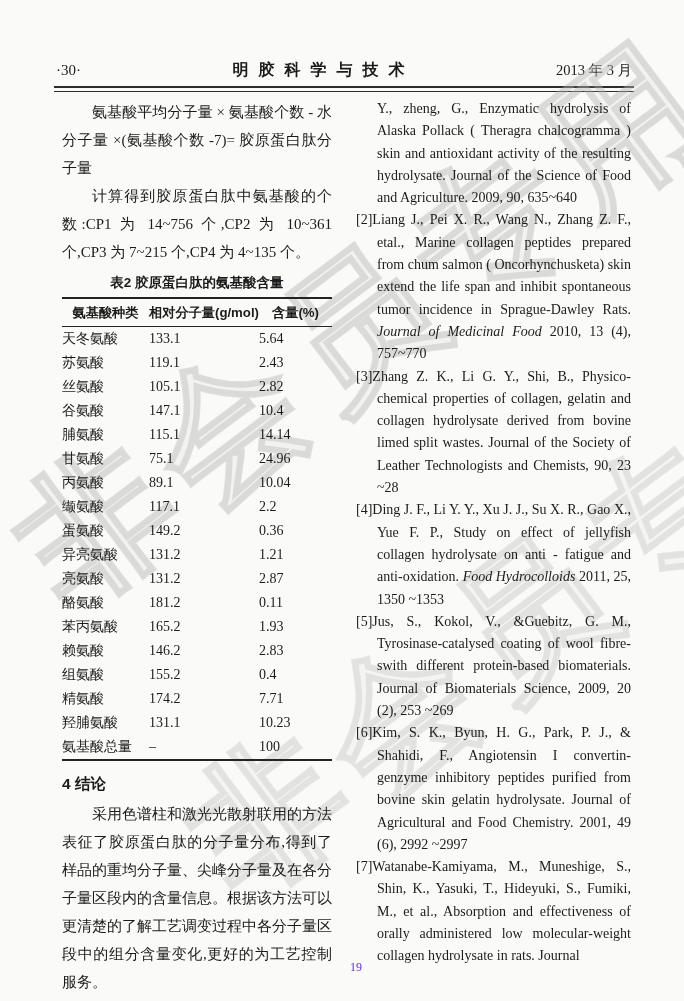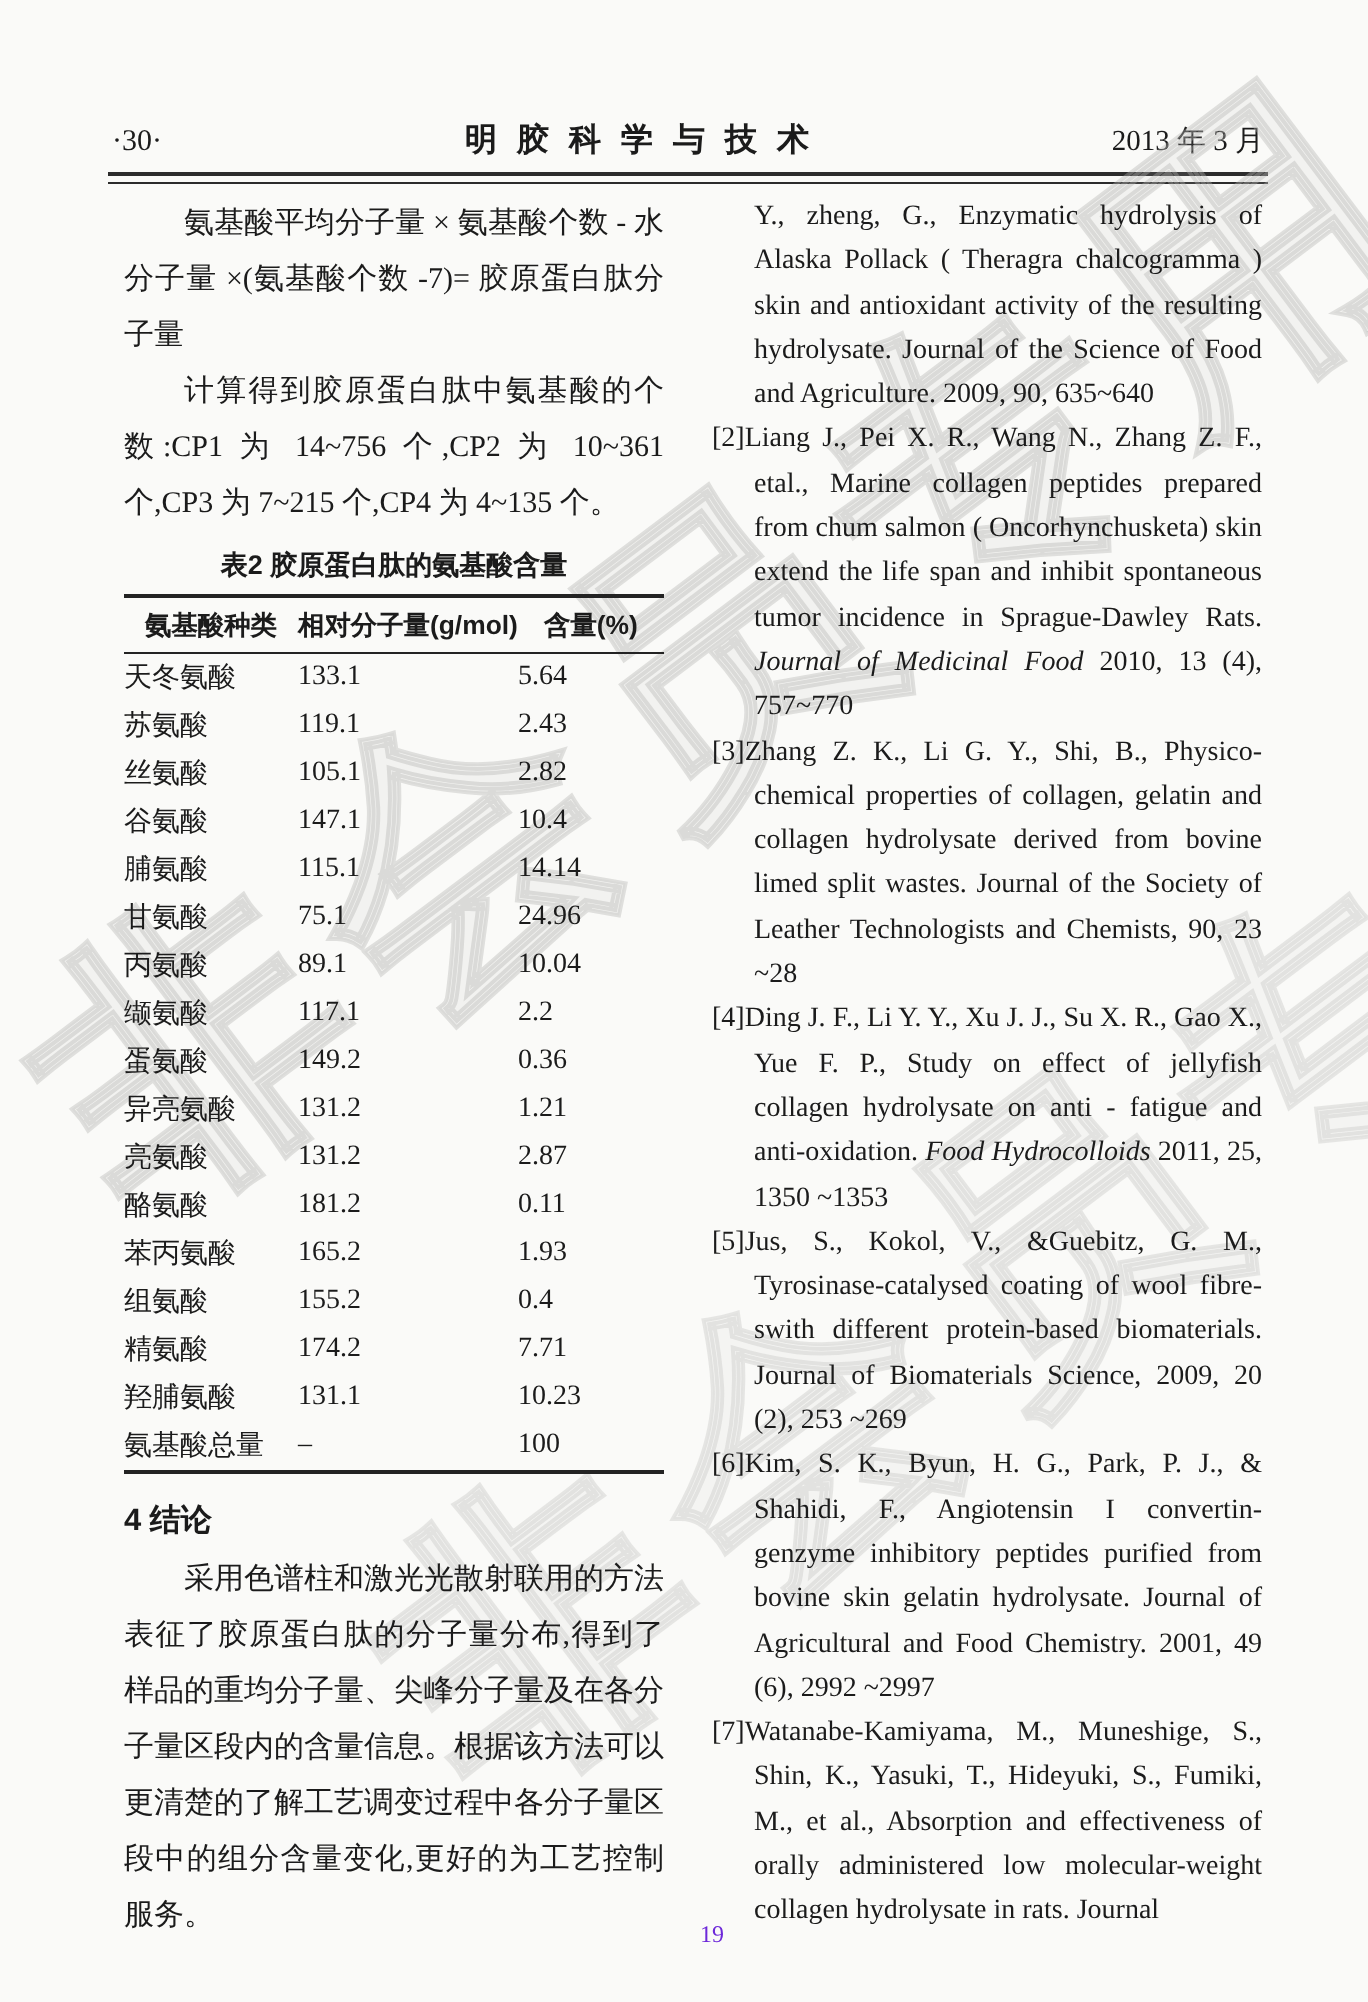--- a/index.html
+++ b/index.html
@@ -187,20 +187,25 @@
               <td>181.2</td>
               <td>0.11</td>
             </tr>
 
             <tr>
               <td>苯丙氨酸</td>
               <td>165.2</td>
               <td>1.93</td>
             </tr>
 
+            <tr>
+              <td>赖氨酸</td>
+              <td>146.2</td>
+              <td>2.83</td>
+            </tr>
 
             <tr>
               <td>组氨酸</td>
               <td>155.2</td>
               <td>0.4</td>
             </tr>
 
 
             <tr>
               <td>精氨酸</td>

